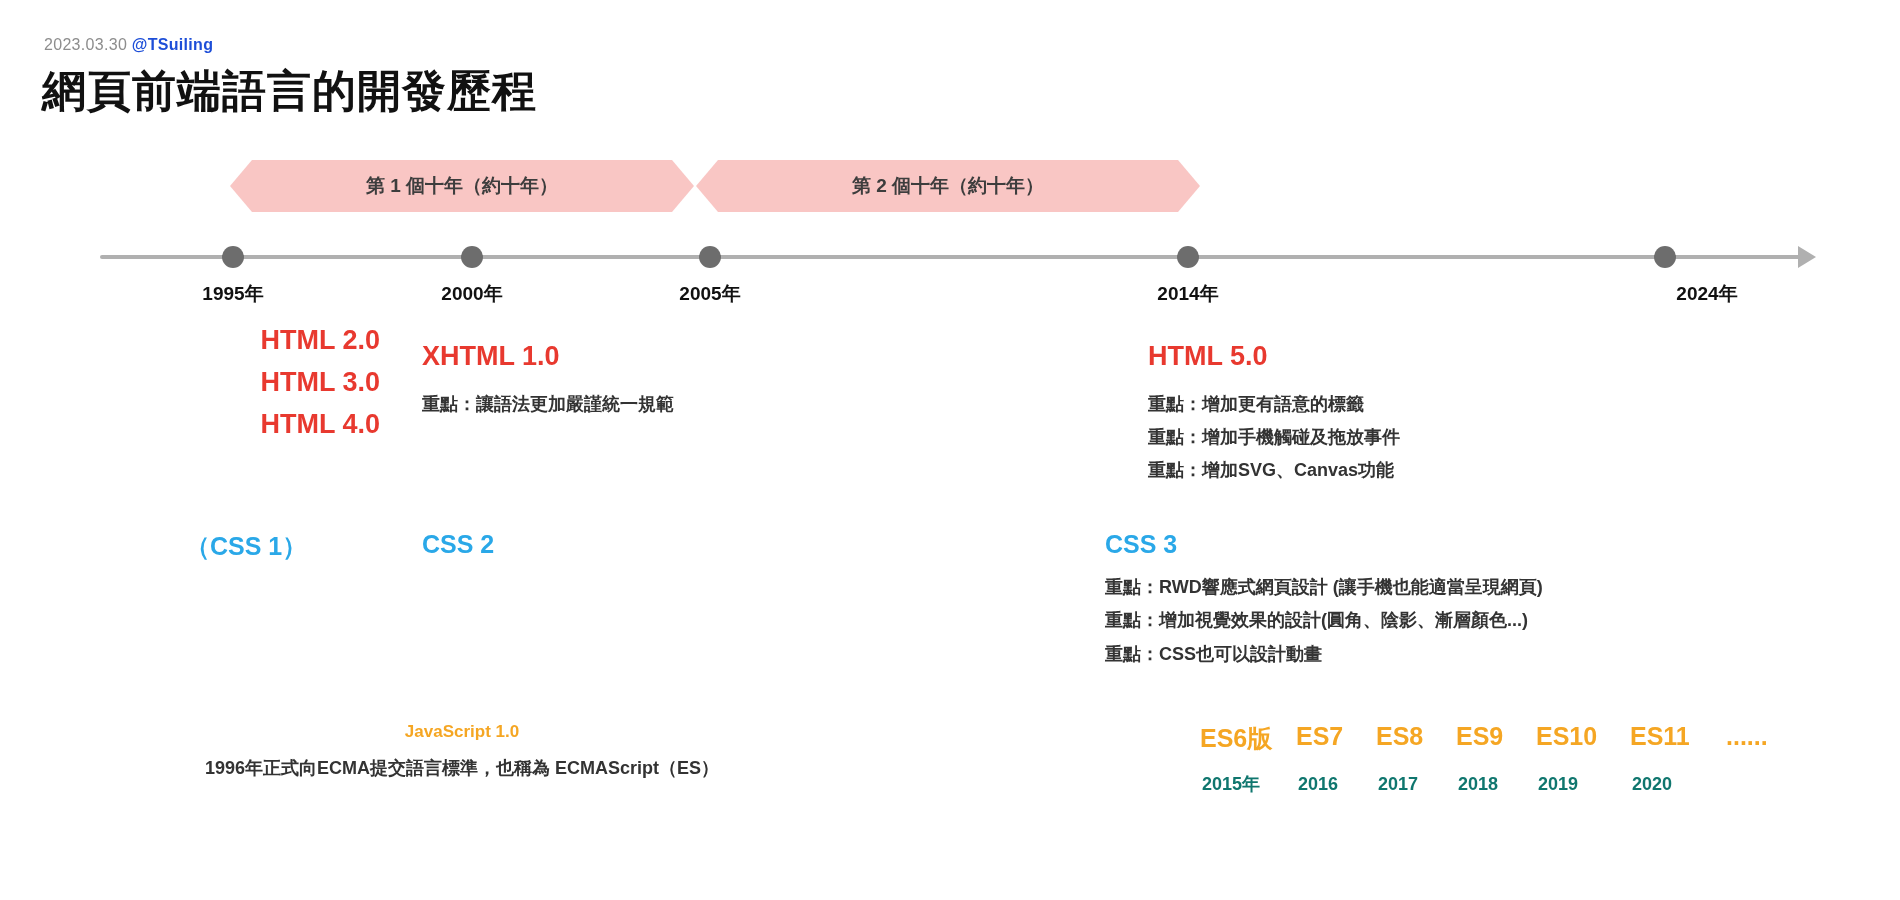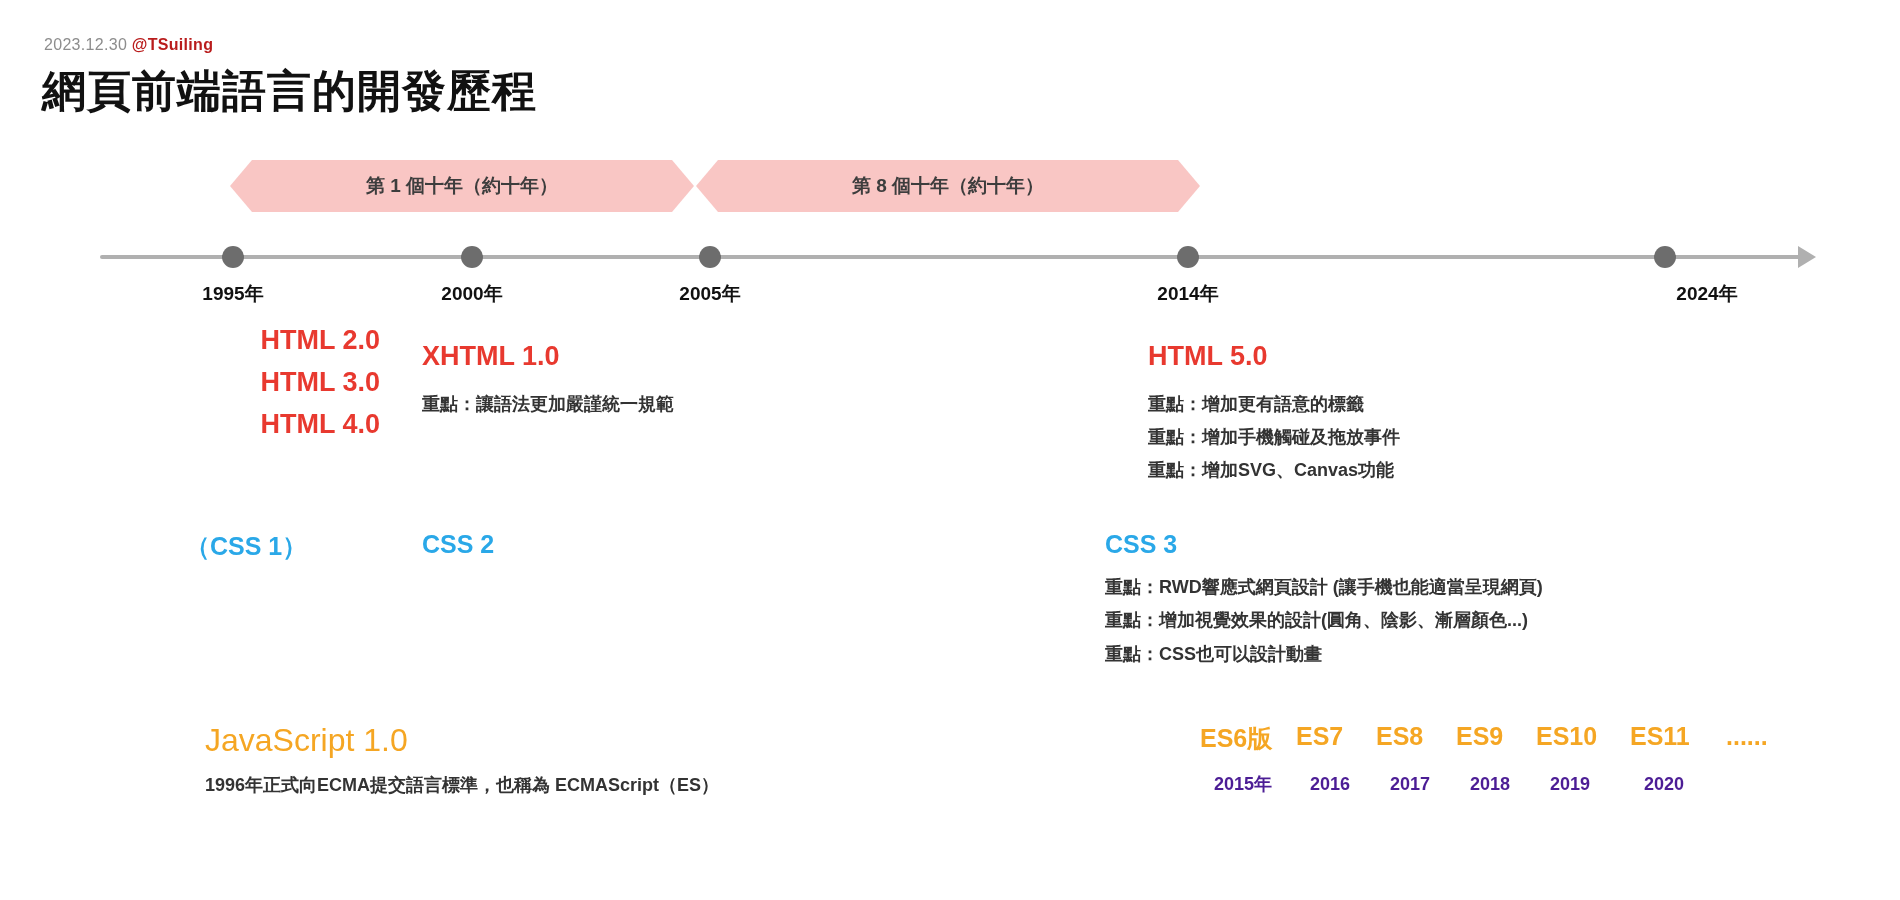--- a/index.html
+++ b/index.html
@@ -26,21 +26,21 @@
     position: absolute;
     left: 44px;
     top: 36px;
     font-size: 16px;
     color: #8d8d8d;
     letter-spacing: 0.3px;
     white-space: nowrap;
   }
   .meta .handle {
     font-weight: bold;
-    color: #b91c1c;
+    color: #1d4ed8;
   }
   .title {
     position: absolute;
     left: 42px;
     top: 62px;
     font-size: 44px;
     font-weight: bold;
     color: #111;
     letter-spacing: 1px;
     white-space: nowrap;
@@ -129,24 +129,25 @@
     white-space: nowrap;
     line-height: 1.55;
   }
   .head-css {
     font-size: 25px;
     font-weight: bold;
     color: #2aa8e8;
     white-space: nowrap;
   }
   .head-js {
-    font-size: 32px;
-    font-weight: normal;
+    font-size: 17px;
+    font-weight: bold;
     color: #f5a623;
     white-space: nowrap;
+    text-align: center;
   }
   .note {
     font-size: 18px;
     font-weight: bold;
     color: #333;
     white-space: nowrap;
     line-height: 1.85;
   }
   .right-align { text-align: right; }
 
@@ -162,41 +163,40 @@
     font-weight: bold;
     color: #f5a623;
     white-space: nowrap;
   }
   .es-years {
     position: absolute;
     display: flex;
     align-items: baseline;
     font-size: 18px;
     font-weight: bold;
-    color: #4c1d95;
-    margin-left: 12px;
+    color: #0f766e;
   }
   .es-year { white-space: nowrap; }
 </style>
 </head>
 <body>
 
 <div class="canvas">
 
   <div class="meta">
-    <span>2023.12.30</span>
+    <span>2023.03.30</span>
     <span class="handle">@TSuiling</span>
   </div>
   <div class="title">網頁前端語言的開發歷程</div>
 
   <div class="decade" style="left:252px; width:420px;">
     <span class="lbl">第 1 個十年（約十年）</span>
   </div>
   <div class="decade" style="left:718px; width:460px;">
-    <span class="lbl">第 8 個十年（約十年）</span>
+    <span class="lbl">第 2 個十年（約十年）</span>
   </div>
 
   <div class="axis"></div>
   <div class="axis-head"></div>
 
   <div class="node" style="left:233px;"></div>
   <div class="node" style="left:472px;"></div>
   <div class="node" style="left:710px;"></div>
   <div class="node" style="left:1188px;"></div>
   <div class="node" style="left:1665px;"></div>

